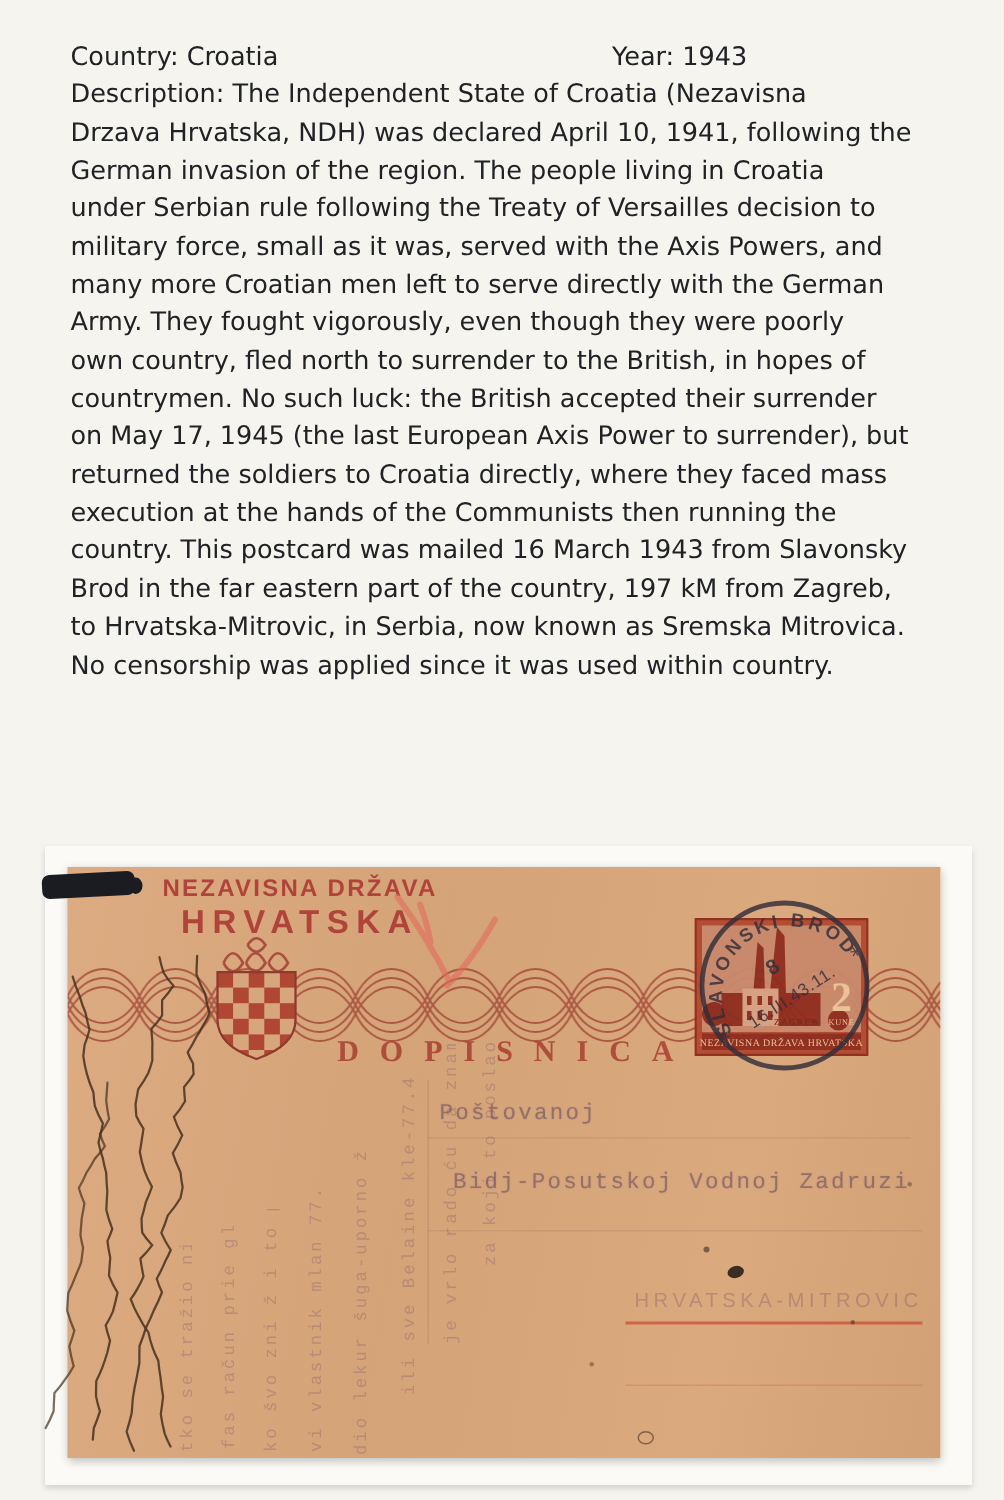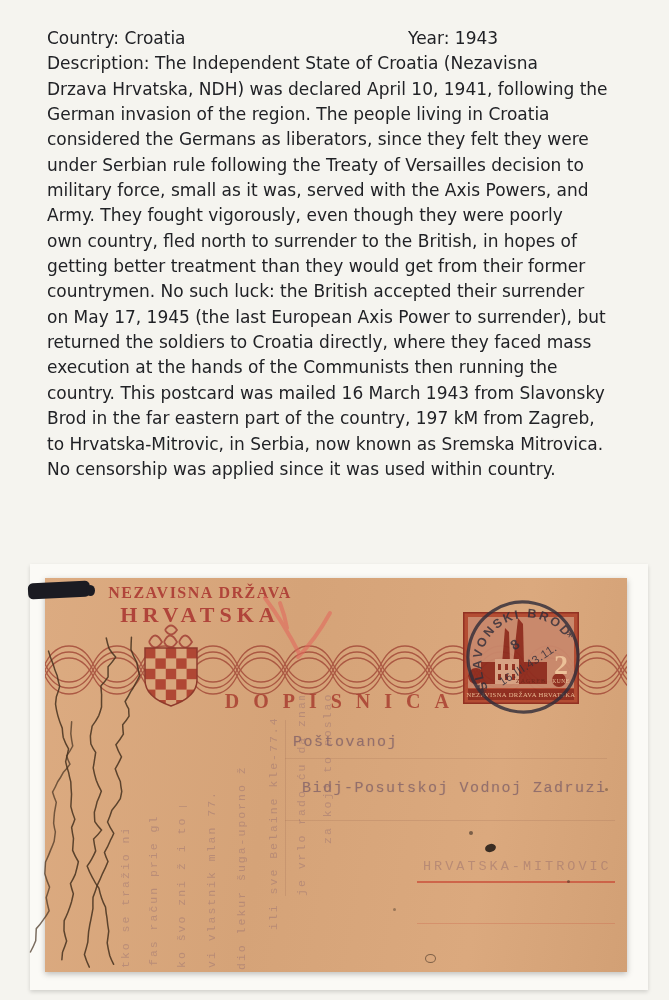--- a/index.html
+++ b/index.html
@@ -11,38 +11,38 @@
   .row1{position:relative;height:25.35px;}
   .year{position:absolute;left:361px;top:0;white-space:nowrap;}
   .line{white-space:nowrap;}
   
   .sleeve{position:absolute;left:30px;top:564px;width:618px;height:426px;
           background:#fbfaf6;box-shadow:0 2px 4px rgba(0,0,0,.15);}
   .card{position:absolute;left:45px;top:578px;width:582px;height:394px;
         background:linear-gradient(100deg,#dcab81,#d5a378 40%,#dba97e 75%,#d2a075);
         box-shadow:0 2px 6px rgba(0,0,0,.25);}
   .card-header{position:absolute;left:45px;top:6px;width:220px;text-align:center;
-        font-family:Liberation Serif, serif;color:#b0443a;font-weight:600;}
+        font-family:Liberation Sans, sans-serif;color:#b0443a;font-weight:600;}
   .ch1{font-size:16px;letter-spacing:1.5px;}
   .ch2{font-size:22px;letter-spacing:5px;}
   .dopisnica{position:absolute;left:168px;top:112px;width:250px;text-align:right;
         font-family:"Liberation Serif",serif;font-size:20px;font-weight:600;
         letter-spacing:14px;color:rgba(168,62,48,.85);white-space:nowrap;}
   .braid{position:absolute;left:0;top:64px;}
   .crest{position:absolute;left:90px;top:42px;}
   .stamp{position:absolute;left:418px;top:34px;}
   .postmark{position:absolute;left:396px;top:-8px;}
   .pencil{position:absolute;left:210px;top:10px;}
   .hand{position:absolute;left:-37px;top:48px;transform:rotate(5deg);}
   .salut,.recip{position:absolute;font-family:"Liberation Mono",monospace;
         color:rgba(112,84,100,.55);letter-spacing:1.5px;font-size:15px;
         text-shadow:0 0 1px rgba(112,84,100,.3);}
   .salut{left:248px;top:156px;}
   .recip{left:257px;top:202px;}
-  .dest{position:absolute;left:378px;top:281px;font-family:Liberation Mono, monospace;
+  .dest{position:absolute;left:378px;top:281px;font-family:Liberation Sans, sans-serif;
         font-size:13.5px;letter-spacing:3px;color:rgba(135,95,105,.4);}
   .redline1{position:absolute;left:372px;top:303px;width:198px;height:2px;
         background:rgba(201,72,52,.7);}
   .redline2{position:absolute;left:372px;top:345px;width:198px;height:1px;
         background:rgba(201,92,70,.3);}
   .vr{position:absolute;left:240px;top:142px;width:1px;height:176px;background:rgba(150,100,80,.22);}
   .hr1{position:absolute;left:240px;top:180px;width:322px;height:1px;background:rgba(150,100,80,.18);}
   .hr2{position:absolute;left:240px;top:242px;width:330px;height:1px;background:rgba(150,100,80,.2);}
   .tcol{position:absolute;writing-mode:vertical-rl;transform:rotate(180deg);
         font-family:"Liberation Mono",monospace;font-size:11.5px;letter-spacing:2px;
@@ -61,26 +61,25 @@
 <div class="page">
 
   <div class="desc">
     <div class="row1">
       <span>Country: Croatia</span>
       <span class="year">Year: 1943</span>
     </div>
     <div class="line">Description: The Independent State of Croatia (Nezavisna</div>
     <div class="line">Drzava Hrvatska, NDH) was declared April 10, 1941, following the</div>
     <div class="line">German invasion of the region. The people living in Croatia</div>
-    <div class="line">considered the Germans as liberators, since they felt they were</div>
     <div class="line">under Serbian rule following the Treaty of Versailles decision to</div>
     <div class="line">military force, small as it was, served with the Axis Powers, and</div>
+    <div class="line">many more Croatian men left to serve directly with the German</div>
     <div class="line">Army. They fought vigorously, even though they were poorly</div>
     <div class="line">own country, fled north to surrender to the British, in hopes of</div>
-    <div class="line">getting better treatment than they would get from their former</div>
     <div class="line">countrymen. No such luck: the British accepted their surrender</div>
     <div class="line">on May 17, 1945 (the last European Axis Power to surrender), but</div>
     <div class="line">returned the soldiers to Croatia directly, where they faced mass</div>
     <div class="line">execution at the hands of the Communists then running the</div>
     <div class="line">country. This postcard was mailed 16 March 1943 from Slavonsky</div>
     <div class="line">Brod in the far eastern part of the country, 197 kM from Zagreb,</div>
     <div class="line">to Hrvatska-Mitrovic, in Serbia, now known as Sremska Mitrovica.</div>
     <div class="line">No censorship was applied since it was used within country.</div>
   </div>
 

